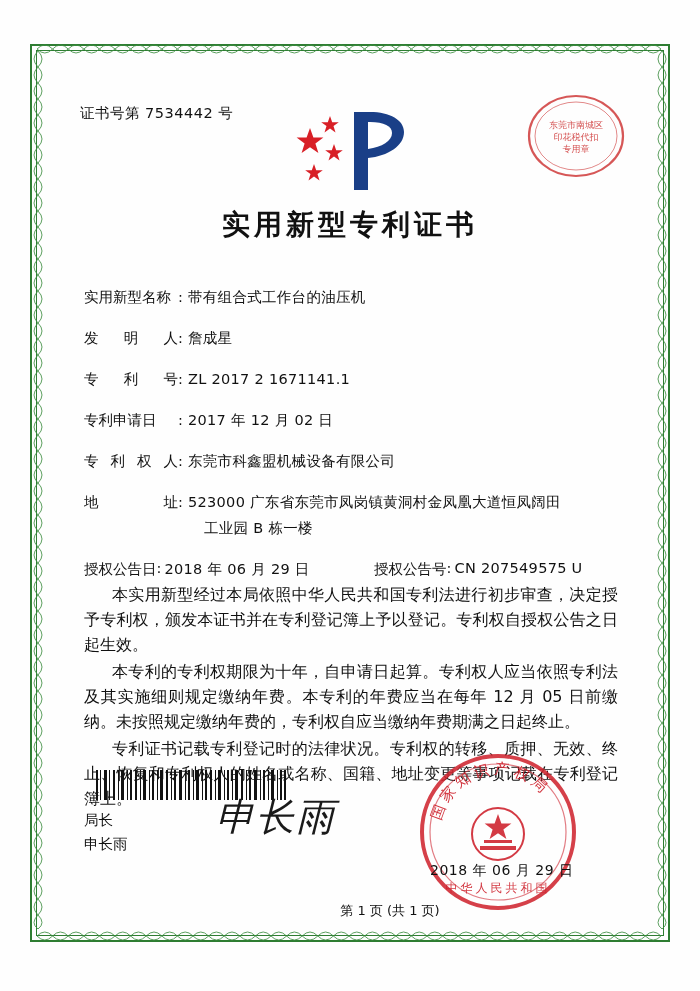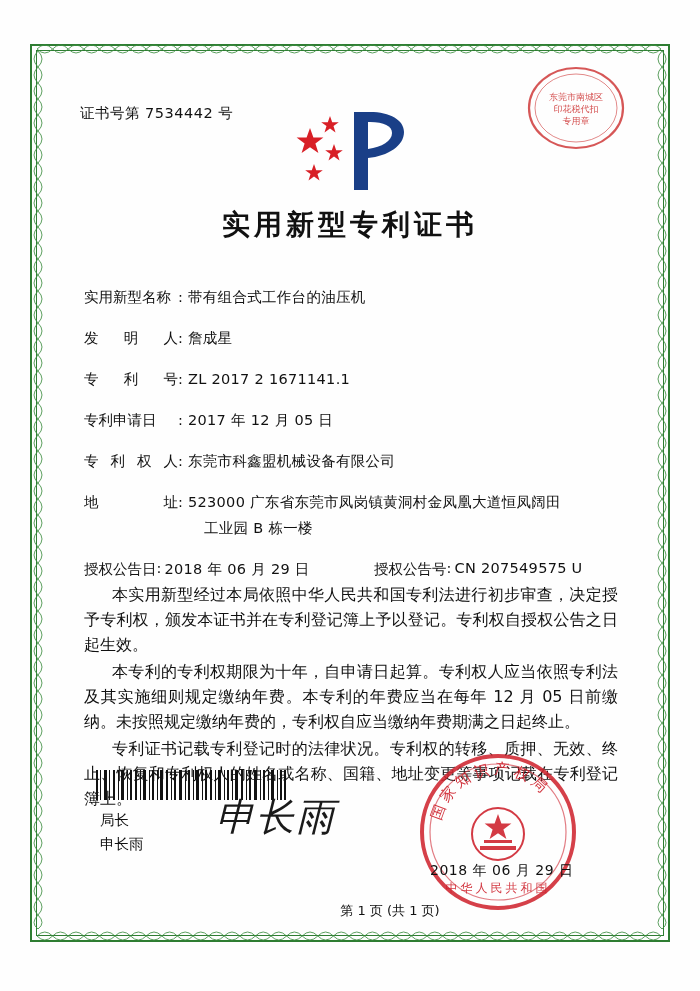--- a/index.html
+++ b/index.html
@@ -82,21 +82,21 @@
     position: absolute;
     left: 292px;
     top: 110px;
     width: 120px;
     height: 82px;
   }
 
   .seal-top {
     position: absolute;
     left: 524px;
-    top: 56px;
+    top: 84px;
     width: 104px;
     height: 104px;
   }
 
   .main-title {
     position: absolute;
     left: 0;
     top: 206px;
     width: 700px;
     text-align: center;
@@ -182,21 +182,21 @@
     position: absolute;
     left: 96px;
     top: 770px;
     width: 190px;
     height: 30px;
   }
 
   
   .sign-label {
     position: absolute;
-    left: 100px;
+    left: 84px;
     top: 808px;
     font-size: 14.5px;
     line-height: 24px;
     color: #111;
   }
   .signature {
     position: absolute;
     left: 216px;
     top: 792px;
     width: 150px;
@@ -334,21 +334,21 @@
           <span>利</span>
           <span>号</span>
         </span>
       <span class="field-colon">:</span>
       <span class="field-value">ZL 2017 2 1671141.1</span>
     </div>
 
     <div class="field-row">
       <span class="field-label">专利申请日</span>
       <span class="field-colon">:</span>
-      <span class="field-value">2017 年 12 月 05 日</span>
+      <span class="field-value">2017 年 12 月 02 日</span>
     </div>
 
     <div class="field-row">
       <span class="field-label spread">
           <span>专</span>
           <span>利</span>
           <span>权</span>
           <span>人</span>
         </span>
       <span class="field-colon">:</span>

